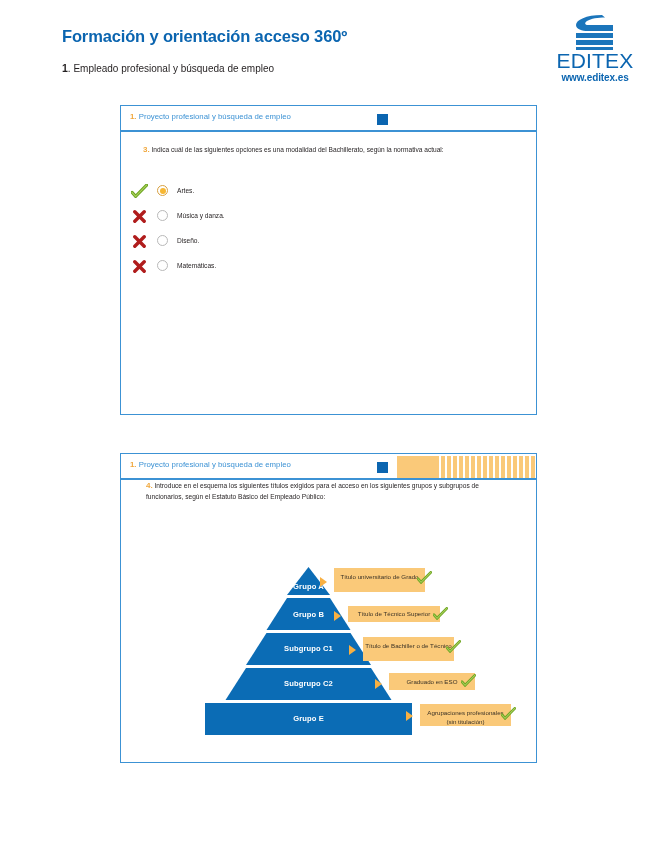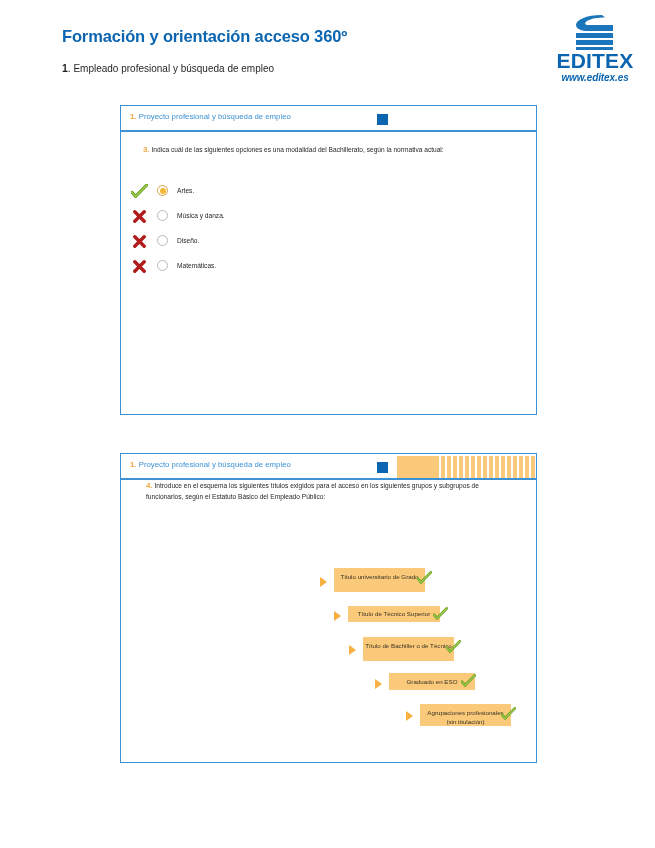--- a/index.html
+++ b/index.html
@@ -62,36 +62,35 @@
     width: 46px;
     height: 36px;
   }
   .logo-word {
     position: absolute;
     left: 0;
     top: 36px;
     width: 98px;
     text-align: center;
     font-size: 21px;
-    font-weight: bold;
+    font-weight: normal;
     color: #0b65b0;
     letter-spacing: 0.2px;
     line-height: 22px;
   }
   .logo-url {
     position: absolute;
     left: 0;
     top: 58px;
     width: 98px;
     text-align: center;
     font-size: 10px;
     font-weight: bold;
     color: #0b65b0;
     letter-spacing: -0.1px;
-    font-style: italic;
   }
 
   
   .panel {
     position: absolute;
     border: 1px solid #3c92d4;
     background: #ffffff;
     box-sizing: border-box;
   }
   #panel-1 { left: 120px; top: 105px; width: 417px; height: 310px; }
@@ -358,20 +357,39 @@
     </div>
   </div>
 
   <div class="question" id="q4">
     <span class="qnum">4.</span>
     <span>Introduce en el esquema los siguientes títulos exigidos para el acceso en los siguientes grupos y subgrupos de funcionarios, según el Estatuto Básico del Empleado Público:</span>
   </div>
 
   <div class="diagram">
 
+    <div class="pyramid">
+      <svg viewBox="0 0 207 168" width="207" height="168" aria-hidden="true">
+
+        <polygon points="0,168 207,168 207,136 0,136" fill="#0b6cb5"></polygon>
+
+        <polygon points="20.5,133 186.5,133 166,101 41,101" fill="#0b6cb5"></polygon>
+
+        <polygon points="41,98 166,98 145.5,66 61.5,66" fill="#0b6cb5"></polygon>
+
+        <polygon points="61.5,63 145.5,63 125,31 82,31" fill="#0b6cb5"></polygon>
+
+        <polygon points="82,28 125,28 103.5,0" fill="#0b6cb5"></polygon>
+      </svg>
+      <div class="pyr-label" style="top:15px;">Grupo A</div>
+      <div class="pyr-label" style="top:43px;">Grupo B</div>
+      <div class="pyr-label" style="top:77px;">Subgrupo C1</div>
+      <div class="pyr-label" style="top:112px;">Subgrupo C2</div>
+      <div class="pyr-label" style="top:147px;">Grupo E</div>
+    </div>
 
     <div class="arrow" style="left:199px; top:18px;"></div>
     <div class="ansbox" style="left:213px; top:9px; width:91px; height:24px;">Título universitario de Grado</div>
     <svg class="tick" style="left:296px; top:12px;" viewBox="0 0 17 14" aria-hidden="true">
       <path d="M1 8.4 L4.6 12.4 L15.6 1.2" stroke="#6aa31f" stroke-width="3.1" fill="none" stroke-linecap="round"></path>
       <path d="M1 8.4 L4.6 12.4 L15.6 1.2" stroke="#a9cf5c" stroke-width="1.2" fill="none" stroke-linecap="round"></path>
     </svg>
 
     <div class="arrow" style="left:213px; top:52px;"></div>
     <div class="ansbox" style="left:227px; top:47px; width:92px; height:16px; line-height:8px;">Título de Técnico Superior</div>

